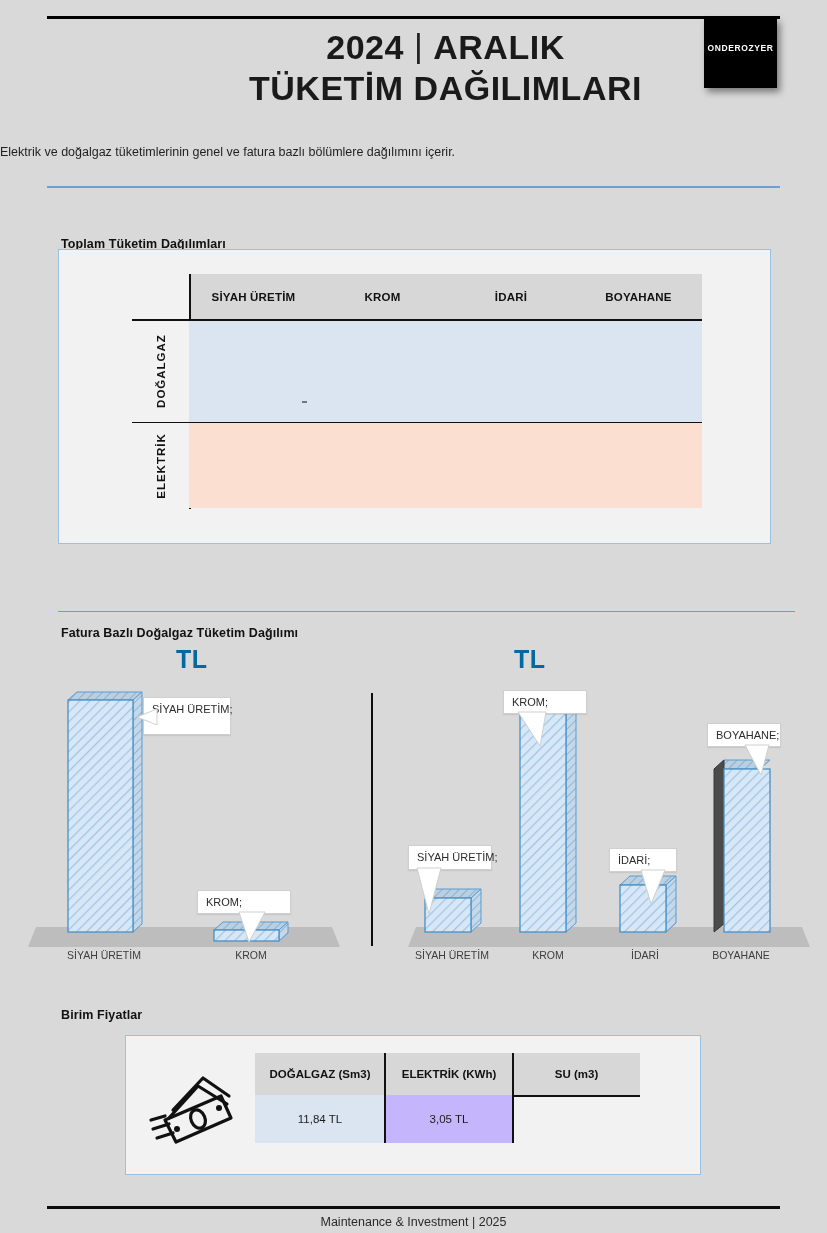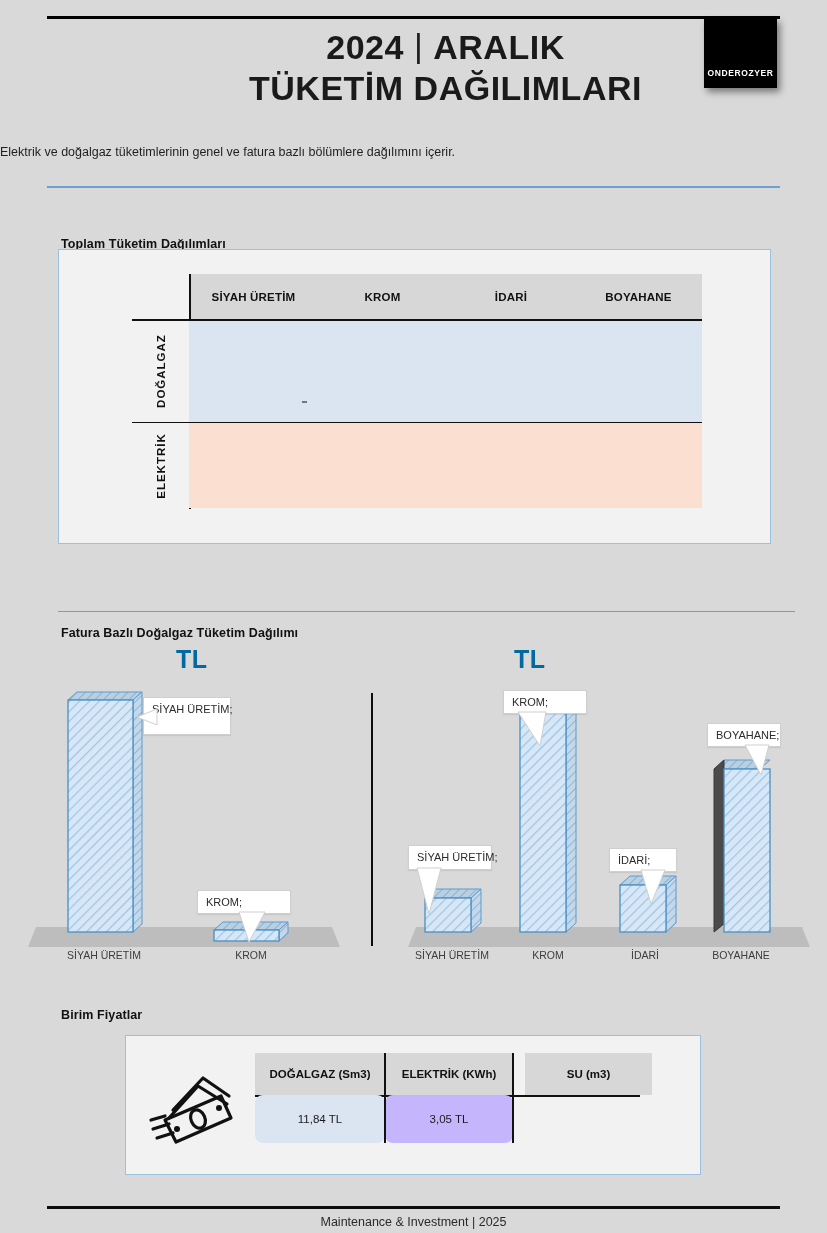--- a/index.html
+++ b/index.html
@@ -10,21 +10,21 @@
     color:#1a1a1a;
     position:relative;
     overflow:hidden;
   }
 
   
   .top-rule{position:absolute;left:47px;top:16px;width:733px;height:3px;background:#000;}
   .logo{
     position:absolute;left:704px;top:18px;width:73px;height:70px;
     background:#000;color:#fff;
-    display:flex;align-items:flex-end;justify-content:center;
+    display:flex;align-items:center;justify-content:center;
     padding-bottom:10px;box-sizing:border-box;
     box-shadow:3px 4px 7px rgba(0,0,0,.45);
   }
   .logo-text{font-size:8.5px;font-weight:bold;letter-spacing:.6px;}
 
   .title-wrap{position:absolute;left:0;top:30px;width:827px;text-align:center;padding-left:32px;}
   .title-line1{
     font-size:34px;font-weight:bold;letter-spacing:.5px;line-height:1.0;
     font-stretch:condensed;
   }
@@ -92,21 +92,21 @@
   
   #tbl2{position:absolute;left:255px;top:1053px;width:385px;height:98px;}
   .t2-h{
     position:absolute;top:0;height:42px;background:#d7d7d7;
     display:flex;align-items:center;justify-content:center;
     font-size:11.5px;font-weight:bold;color:#111;
   }
   .t2-v{
     position:absolute;top:42px;height:48px;
     display:flex;align-items:center;justify-content:center;
-    font-size:11.5px;color:#1b1b1b;border-radius:8px;
+    font-size:11.5px;color:#1b1b1b;
   }
   .t2-vl{position:absolute;top:0;width:1.6px;height:90px;background:#111;}
   .t2-hl{position:absolute;left:0;top:42px;width:385px;height:1.6px;background:#111;}
 
   .money-icon{position:absolute;left:143px;top:1072px;width:100px;height:85px;}
   .money-icon svg{display:block;}
 
   
   .foot-rule{position:absolute;left:47px;top:1206px;width:733px;height:2.6px;background:#0d0d0d;}
   .footer{position:absolute;left:0;top:1215px;width:827px;text-align:center;font-size:12.5px;color:#2a2a2a;}
@@ -323,21 +323,21 @@
     </g>
     <ellipse cx="55" cy="47" rx="7" ry="9.5" transform="rotate(-23 55 47)" fill="none" stroke="#111" stroke-width="3.2"></ellipse>
     <circle cx="34" cy="57" r="3" fill="#111"></circle>
     <circle cx="76" cy="36" r="3" fill="#111"></circle>
   </svg>
 </div>
 
 <div id="tbl2">
   <div class="t2-h" style="left:0;width:130px;">DOĞALGAZ (Sm3)</div>
   <div class="t2-h" style="left:130px;width:128px;">ELEKTRİK (KWh)</div>
-  <div class="t2-h" style="left:258px;width:127px;margin-left:12px;">SU (m3)</div>
+  <div class="t2-h" style="left:258px;width:127px;">SU (m3)</div>
 
   <div class="t2-hl"></div>
 
   <div class="t2-v" style="left:0;width:130px;background:#dbe5f1;">11,84 TL</div>
   <div class="t2-v" style="left:130px;width:128px;background:#c4b5fd;">3,05 TL</div>
 
   <div class="t2-vl" style="left:129px;"></div>
   <div class="t2-vl" style="left:257px;"></div>
 </div>
 

